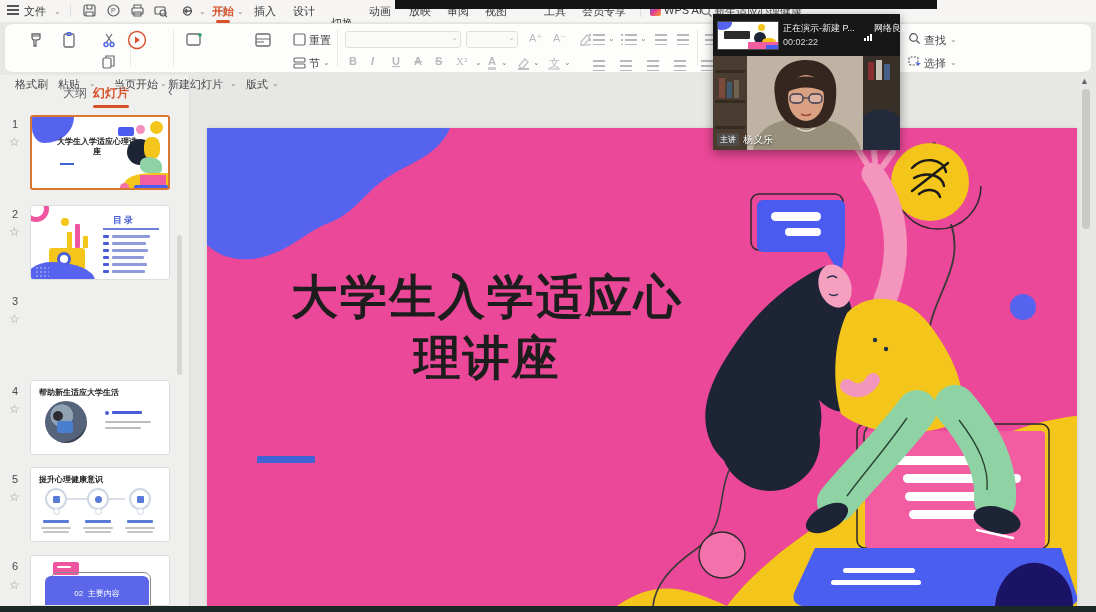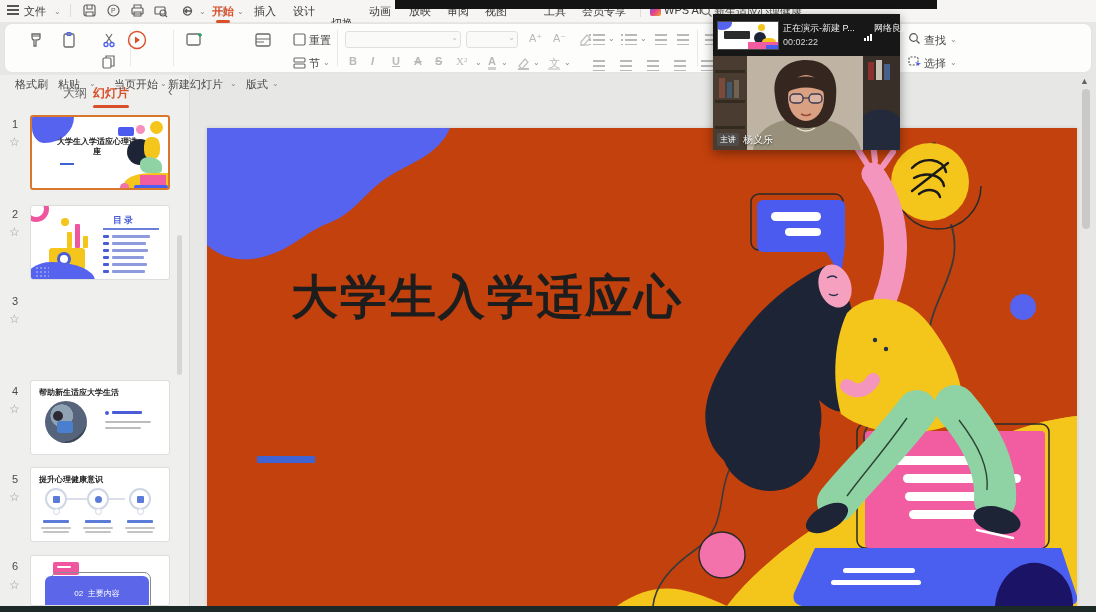--- a/index.html
+++ b/index.html
@@ -35,21 +35,21 @@
   .stab.active { color:#d8502a; font-weight:bold; }
   .stab.active::after { content:""; position:absolute; left:0; right:0; bottom:-6px; height:3px; border-radius:2px; background:#d8502a; }
   .snum { position:absolute; left:12px; font-size:11px; color:#4a4a4a; }
   .sstar { position:absolute; left:9px; font-size:12px; color:#9a9a9a; }
   .thumb { position:absolute; left:30px; width:140px; height:75px; background:#fff; border:1px solid #dddddb; border-radius:3px; overflow:hidden; }
   .thumb.sel { border:2px solid #d9772f; }
   .sb-scroll { position:absolute; left:177px; top:160px; width:5px; height:140px; border-radius:3px; background:#d6d6d4; }
 
   
   #canvas { left:191px; top:75px; width:905px; height:531px; background:#e7e7e5; overflow:hidden; z-index:1; }
-  #slide { position:absolute; left:16px; top:53px; width:870px; height:478px; background:#c2410c; box-shadow:0 0 4px rgba(0,0,0,.12); }
+  #slide { position:absolute; left:16px; top:53px; width:870px; height:478px; background:#ec4899; box-shadow:0 0 4px rgba(0,0,0,.12); }
   #slide-title { position:absolute; left:0; top:138px; width:560px; text-align:center; font-weight:900; font-size:47px; line-height:61px; color:#1d1d1d; letter-spacing:2px; }
   #title-dash { position:absolute; left:50px; top:328px; width:58px; height:7px; background:#3f63d2; border-radius:1px; }
   .cv-scroll-thumb { position:absolute; left:891px; top:14px; width:8px; height:140px; border-radius:4px; background:#c9c9c7; }
   .cv-scroll-arrow { position:absolute; left:889px; top:1px; font-size:9px; color:#666; }
 
   #bottombar { left:0; top:606px; width:1096px; height:6px; background:#1b2a27; z-index:30; }
 
   
   #videocall { left:713px; top:14px; width:187px; height:136px; z-index:60; box-shadow:0 3px 10px rgba(0,0,0,.4); }
   #vc-header { position:absolute; left:0; top:0; width:187px; height:42px; background:#171717; }
@@ -425,20 +425,21 @@
       <path d="M710 282 C680 322 652 346 630 374" fill="none" stroke="#8fd3a4" stroke-width="40" stroke-linecap="round"></path>
       <path d="M748 278 C776 310 790 340 788 372" fill="none" stroke="#8fd3a4" stroke-width="42" stroke-linecap="round"></path>
       <path d="M700 290 C676 324 656 346 640 368 M752 292 C772 318 782 340 780 362" fill="none" stroke="#2a4436" stroke-width="1.4"></path>
 
       <ellipse cx="620" cy="390" rx="23" ry="12" fill="#1c2436" transform="rotate(-28 620 390)"></ellipse>
       <ellipse cx="790" cy="392" rx="24" ry="13" fill="#1c2436" transform="rotate(14 790 392)"></ellipse>
       <path d="M770 402 l36 8" stroke="#ffffff" stroke-width="2.5" stroke-linecap="round"></path>
     </svg>
     <div id="slide-title">
       <div>大学生入学适应心</div>
+      <div>理讲座</div>
     </div>
     <div id="title-dash"></div>
   </div>
   <span class="cv-scroll-arrow">▲</span>
   <div class="cv-scroll-thumb"></div>
 </div>
 
 <div id="bottombar" class="abs"></div>
 
 <div id="videocall" class="abs">

